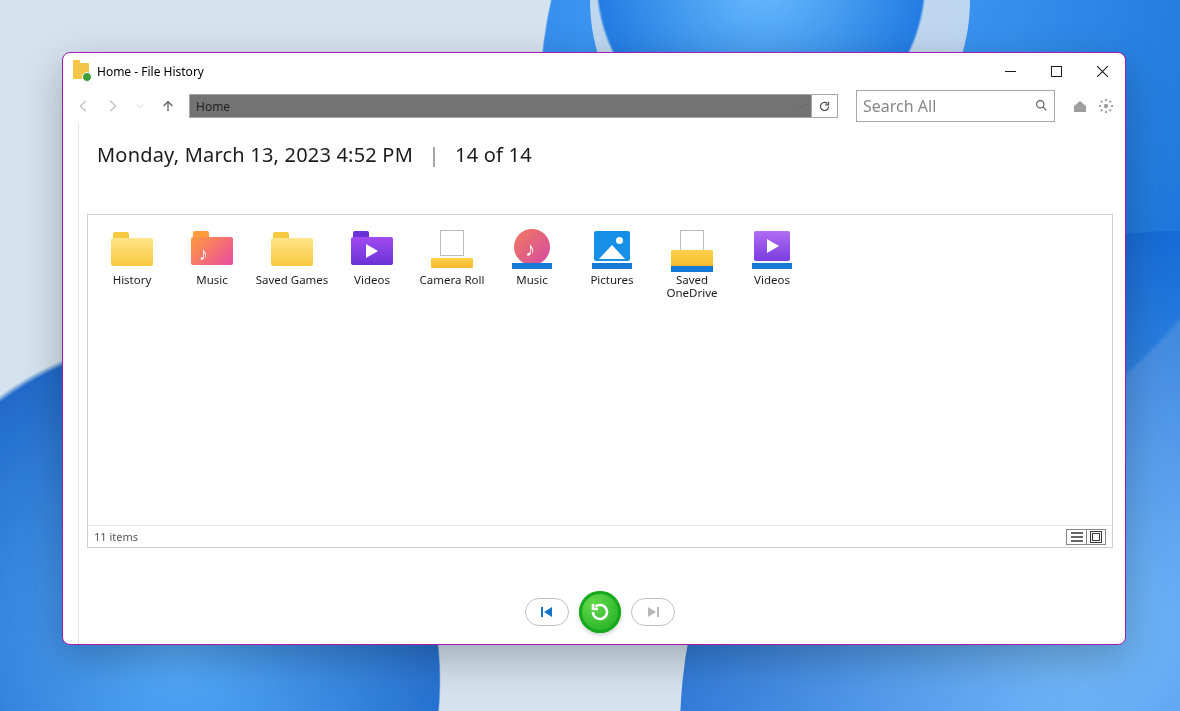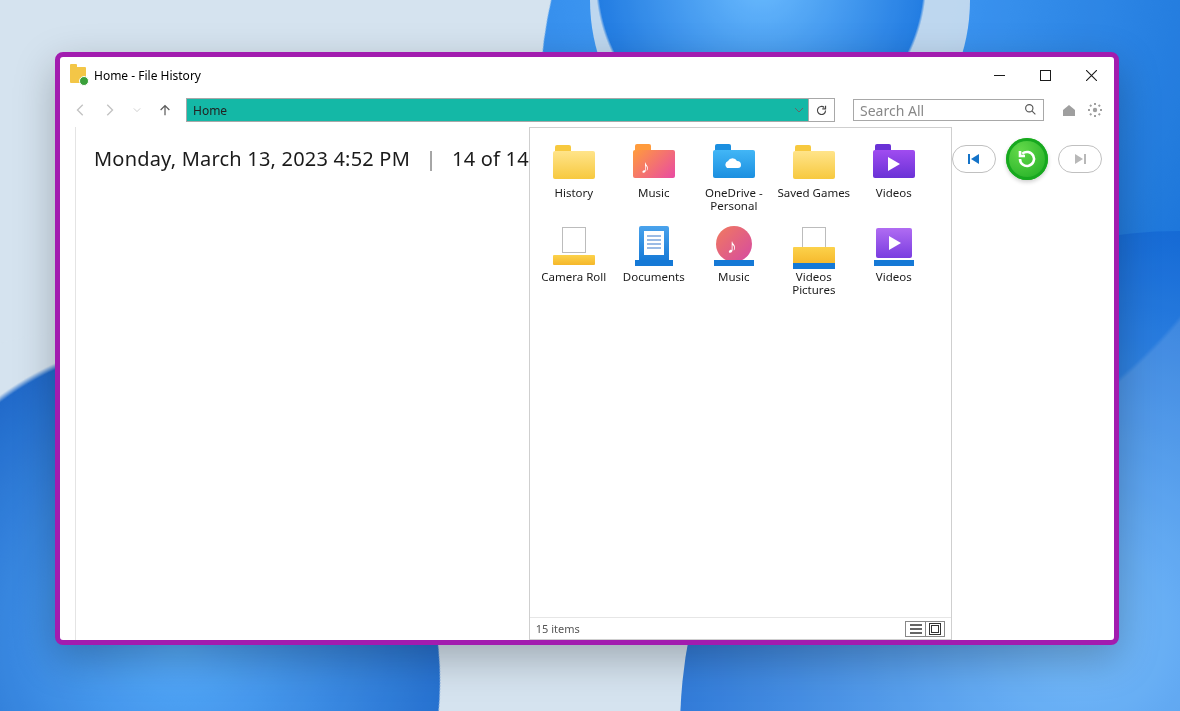--- a/index.html
+++ b/index.html
@@ -11,24 +11,24 @@
   
   .wallpaper { position: absolute; inset: 0; overflow: hidden; }
   .swirl { position: absolute; border-radius: 50%; filter: blur(0.5px); }
   .swirl.a { width: 900px; height: 900px; right: -260px; top: -350px; background: radial-gradient(circle at 30% 30%, #3fa0ff 0%, #0a6bd8 55%, #0a6bd8 60%, #d5e3ef 60.5%); transform: rotate(-15deg); opacity:0.9;}
   .swirl.b { width: 700px; height: 700px; left: -260px; bottom: -320px; background: radial-gradient(circle at 60% 40%, #4aa8ff 0%, #0e5ec7 50%, #d5e3ef 51%); transform: rotate(20deg); opacity:0.9;}
   .swirl.c { width: 1000px; height: 1000px; right: -500px; bottom: -520px; background: radial-gradient(circle at 40% 40%, #66b6ff 0%, #1266d3 50%, #d5e3ef 50.5%); opacity:0.85;}
   .swirl.d { width: 380px; height: 380px; right: 210px; top: -190px; background: radial-gradient(circle at 45% 45%, #70bfff 0%, #1f79e0 55%, #d5e3ef 56%); opacity:0.85;}
 
   .window {
     position: absolute;
-    left: 55px; top: 52px;
+    left: 62px; top: 52px;
     width: 1064px; height: 593px;
     background: #ffffff;
-    border: 5px solid #a21caf;
+    border: 1px solid #a21caf;
     border-radius: 8px;
     box-shadow: 0 14px 40px rgba(0,0,0,0.25);
     display: flex;
     flex-direction: column;
   }
   .titlebar {
     height: 36px;
     display: flex; align-items: center;
     padding: 0 0 0 10px;
     font-size: 12px;
@@ -45,31 +45,31 @@
 
   .toolbar {
     height: 34px;
     display:flex; align-items:center;
     gap:6px;
     padding: 0 10px;
   }
   .navbtn { width:22px; height:22px; display:flex;align-items:center;justify-content:center; color:#6b6b6b; border-radius:3px;}
   .navbtn.disabled { color:#c3c3c3; }
   .address-wrap { flex: 0 0 649px; display:flex; align-items:center; margin-left:4px;}
-  .address { flex:1; height:24px; border:1px solid #a8a8a8; display:flex; align-items:center; padding:0 4px 0 6px; font-size:12px; color:#222; background:#14b8a6;}
+  .address { flex:1; height:24px; border:1px solid #a8a8a8; display:flex; align-items:center; padding:0 4px 0 6px; font-size:12px; color:#222; background:#737373;}
   .addr-dd { margin-left:auto; color:#666; }
   .refresh { width:26px; height:24px; border:1px solid #a8a8a8; border-left:none; display:flex;align-items:center;justify-content:center; color:#444;}
-  .search { flex:1; height:22px; margin-left:12px; border:1px solid #a8a8a8; display:flex;align-items:center; padding:0 6px; color:#888; font-size:14px; }
+  .search { flex:1; height:32px; margin-left:12px; border:1px solid #a8a8a8; display:flex;align-items:center; padding:0 6px; color:#888; font-size:16px; }
   .search-ic { margin-left:auto; color:#555; }
   .hdricons { display:flex; gap:8px; margin-left:10px; color:#9f9f9f; }
   .hdricons .ic { width:18px; height:18px; display:flex;align-items:center;justify-content:center;}
 
   .body-wrap { flex:1; display:flex; padding: 0 12px 0 12px; }
   .main {
-    flex:1; display:flex; flex-direction:row;
+    flex:1; display:flex; flex-direction:column;gap:32px;
   }
   .date-line { font-size:20px; color:#1b1b1b; padding: 18px 0 14px 10px; font-weight:400; letter-spacing:.2px;}
   .date-line .sep { color:#888; margin:0 10px;}
   .items-panel {
     border:1px solid #cfcfcf;
     flex:1;
     display:flex; flex-direction:column;
     background:#fff;
   }
   .grid {
@@ -296,32 +296,20 @@
                 <div class="music-folder">
                   <span class="tab"></span>
                   <span class="body"></span>
                   <span class="note">♪</span>
                 </div>
               </div>
               <div class="lbl">Music</div>
             </div>
             <div class="cell">
               <div class="ic-box">
-                <div class="od-folder">
-                  <span class="tab"></span>
-                  <span class="body"></span>
-                  <svg width="24" height="12" viewBox="0 0 24 12">
-                    <path d="M5 10a4 4 0 0 1 1-7 5 5 0 0 1 9 0 4 4 0 0 1 4 4 3 3 0 0 1-3 3H5z" fill="#fff"></path>
-                  </svg>
-                </div>
-              </div>
-              <div class="lbl">OneDrive - Personal</div>
-            </div>
-            <div class="cell">
-              <div class="ic-box">
                 <div class="folder">
                   <span class="tab"></span>
                   <span class="back"></span>
                 </div>
               </div>
               <div class="lbl">Saved Games</div>
             </div>
             <div class="cell">
               <div class="ic-box">
                 <div class="vid-folder">
@@ -336,62 +324,62 @@
               <div class="ic-box">
                 <div class="cam-folder">
                   <span class="paper"></span>
                   <span class="bar"></span>
                 </div>
               </div>
               <div class="lbl">Camera Roll</div>
             </div>
             <div class="cell">
               <div class="ic-box">
-                <div class="doc-lib">
-                  <span class="bg"></span>
-                  <span class="pp"></span>
-                  <span class="lines"></span>
-                  <span class="bar"></span>
-                </div>
-              </div>
-              <div class="lbl">Documents</div>
-            </div>
-            <div class="cell">
-              <div class="ic-box">
                 <div class="music-lib">
                   <span class="disc"></span>
                   <span class="note">♪</span>
                   <span class="bar"></span>
                 </div>
               </div>
               <div class="lbl">Music</div>
             </div>
             <div class="cell">
               <div class="ic-box">
+                <div class="pic-lib">
+                  <span class="frame"></span>
+                  <span class="mount"></span>
+                  <span class="sun"></span>
+                  <span class="bar"></span>
+                </div>
+              </div>
+              <div class="lbl">Pictures</div>
+            </div>
+            <div class="cell">
+              <div class="ic-box">
                 <div class="sp-folder">
                   <span class="paper"></span>
                   <span class="ff"></span>
                   <span class="bar"></span>
                 </div>
               </div>
-              <div class="lbl">Videos Pictures</div>
+              <div class="lbl">Saved OneDrive</div>
             </div>
             <div class="cell">
               <div class="ic-box">
                 <div class="vid-lib">
                   <span class="frame"></span>
                   <span class="play"></span>
                   <span class="bar"></span>
                 </div>
               </div>
               <div class="lbl">Videos</div>
             </div>
           </div>
         <div class="statusbar">
-          <span>15 items</span>
+          <span>11 items</span>
           <div class="viewtoggles">
             <div class="vt list">
               <svg viewBox="0 0 12 12">
                   <path d="M0 2h12M0 6h12M0 10h12" stroke="#333" stroke-width="1.6"></path>
                 </svg>
             </div>
             <div class="vt">
               <svg viewBox="0 0 12 12">
                   <rect x="0.5" y="0.5" width="11" height="11" fill="none" stroke="#333"></rect>
                   <rect x="2.5" y="2.5" width="7" height="7" fill="none" stroke="#333"></rect>

